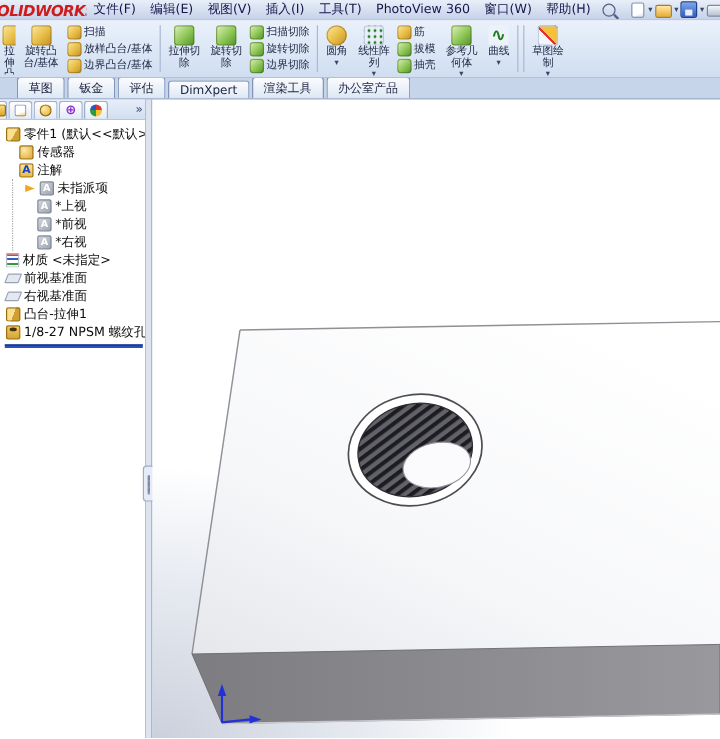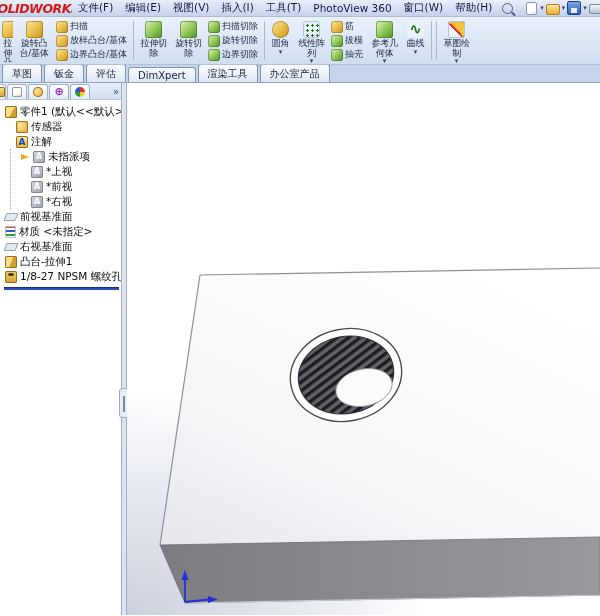--- a/index.html
+++ b/index.html
@@ -56,21 +56,21 @@
   .ticon.hole::after { content:""; position:absolute; top:3px; left:5px; width:7px; height:4px;
     border-radius:50%; background:#5b3b10; }
   .ticon.i3d::after { content:""; position:absolute; left:3px; top:3px; width:0; height:0;
     border-left:10px solid #2a56d8; border-top:5px solid transparent; border-bottom:5px solid transparent;
     transform:rotate(-40deg); }
   .ticon.pencil { background:linear-gradient(45deg,#f2f5fb 42%,#e4322f 42% 50%,#f3c23a 50% 90%,#8a6a1c 90%); box-shadow:inset 0 0 0 1px #b9c6da;}
   .rbtn-lg .dd { position:static; margin-top:0; font-size:7px; }
 
   
   .tabs { height:18px; background:#c7d5ea; border-bottom:1px solid #8fa3c2;
-    display:flex; align-items:flex-end; gap:2px; padding:1px 0 0 2px; overflow:hidden;}
+    display:flex; align-items:flex-end; gap:2px; padding:1px 0 0 14px; overflow:hidden;}
   .tab { background:linear-gradient(#fbfcfe,#dde7f3); border:1px solid #8095b8;
     border-bottom:none; border-radius:3px 3px 0 0; font-size:10px; color:#1c2340;
     padding:2px 9px 1px; white-space:nowrap; }
 
   
   .main { display:flex; height:532px; position:relative; }
   .panel { width:122px; flex:0 0 auto; background:#fff; border-right:1px solid #9fadc6;
     display:flex; flex-direction:column; overflow:hidden;}
   .splitbar { width:5px; flex:0 0 auto; background:#dde4f0; border-right:1px solid #9fadc6; position:relative; }
   .split-handle { position:absolute; left:-3px; top:305px; width:10px; height:30px;
@@ -301,26 +301,26 @@
         <div class="trow" style="padding-left:20px">
           <span class="ti ti-annview">A</span>
           <span>*前视</span>
         </div>
         <div class="trow" style="padding-left:20px">
           <span class="ti ti-annview">A</span>
           <span>*右视</span>
         </div>
       </div>
       <div class="trow">
+        <span class="ti ti-material"></span>
+        <span>材质 &lt;未指定&gt;</span>
+      </div>
+      <div class="trow">
         <span class="ti ti-plane"></span>
         <span>前视基准面</span>
-      </div>
-      <div class="trow">
-        <span class="ti ti-material"></span>
-        <span>材质 &lt;未指定&gt;</span>
       </div>
       <div class="trow">
         <span class="ti ti-plane"></span>
         <span>右视基准面</span>
       </div>
       <div class="trow">
         <span class="ti ti-boss"></span>
         <span>凸台-拉伸1</span>
       </div>
       <div class="trow">

